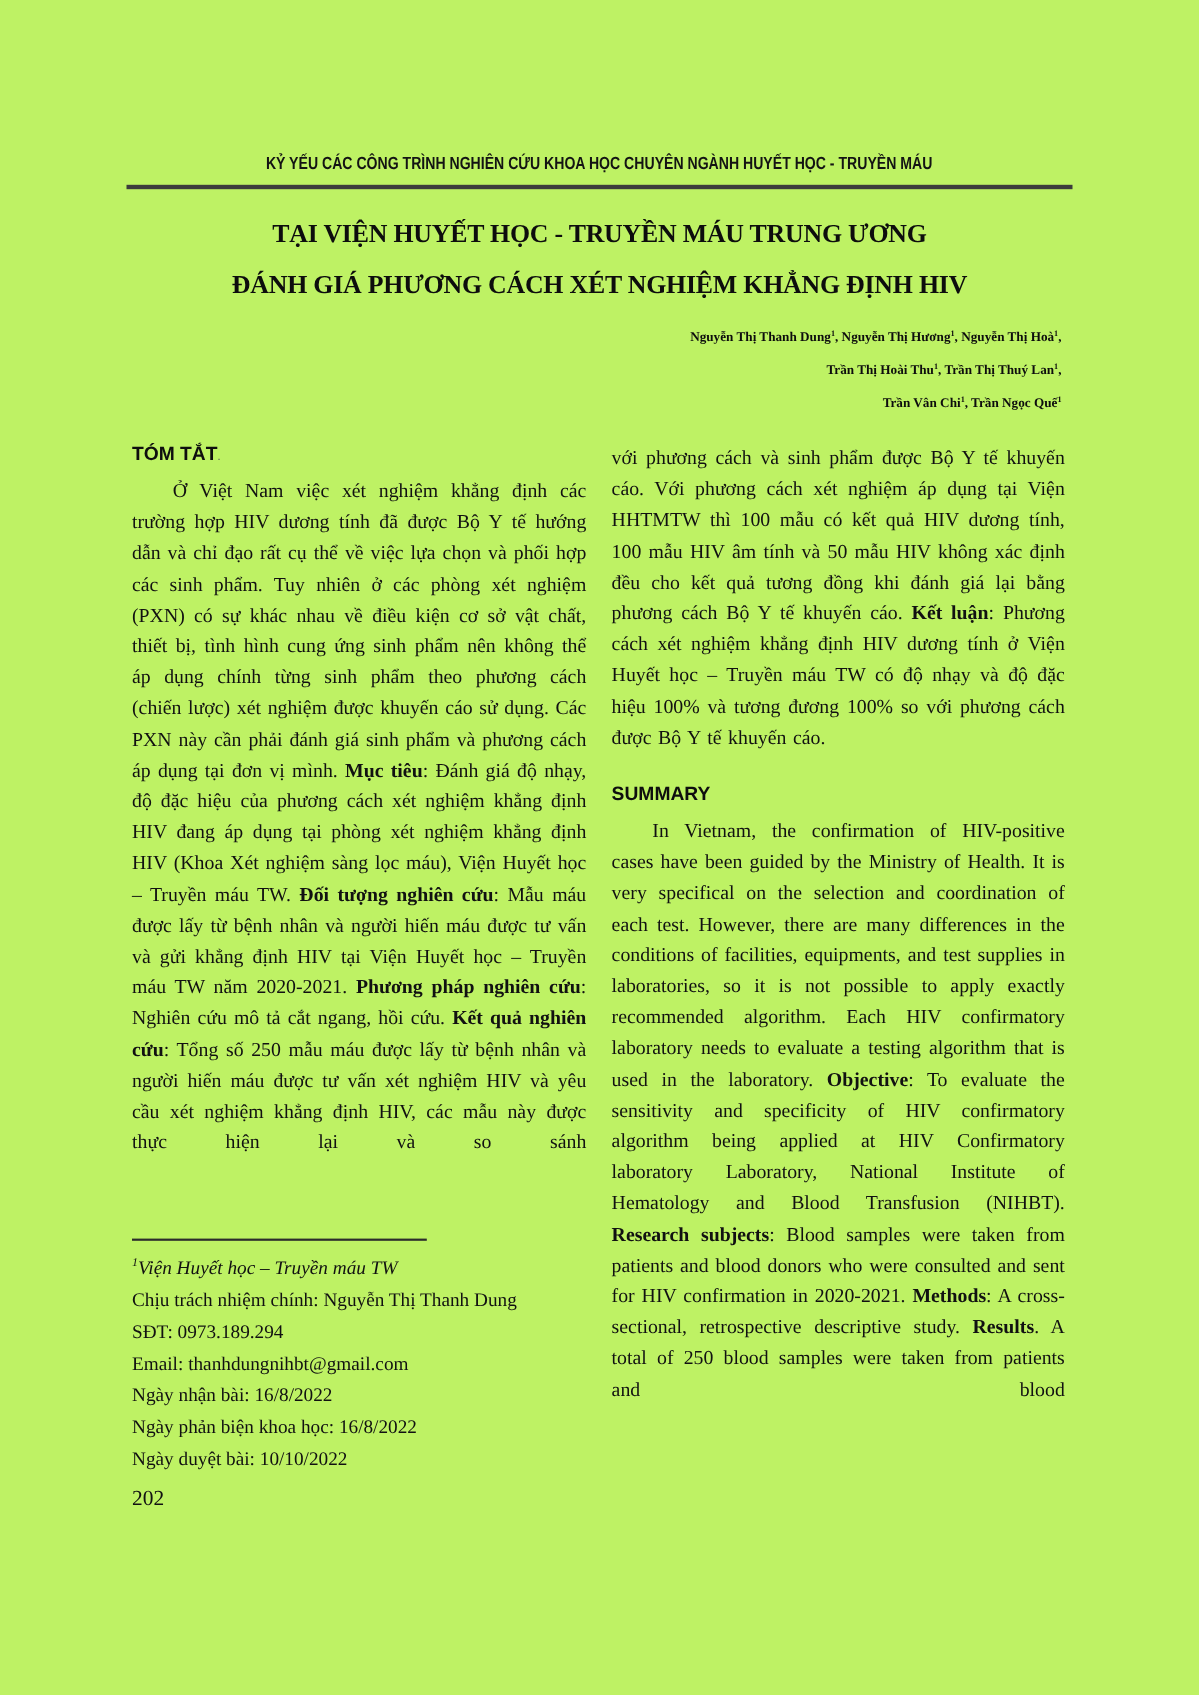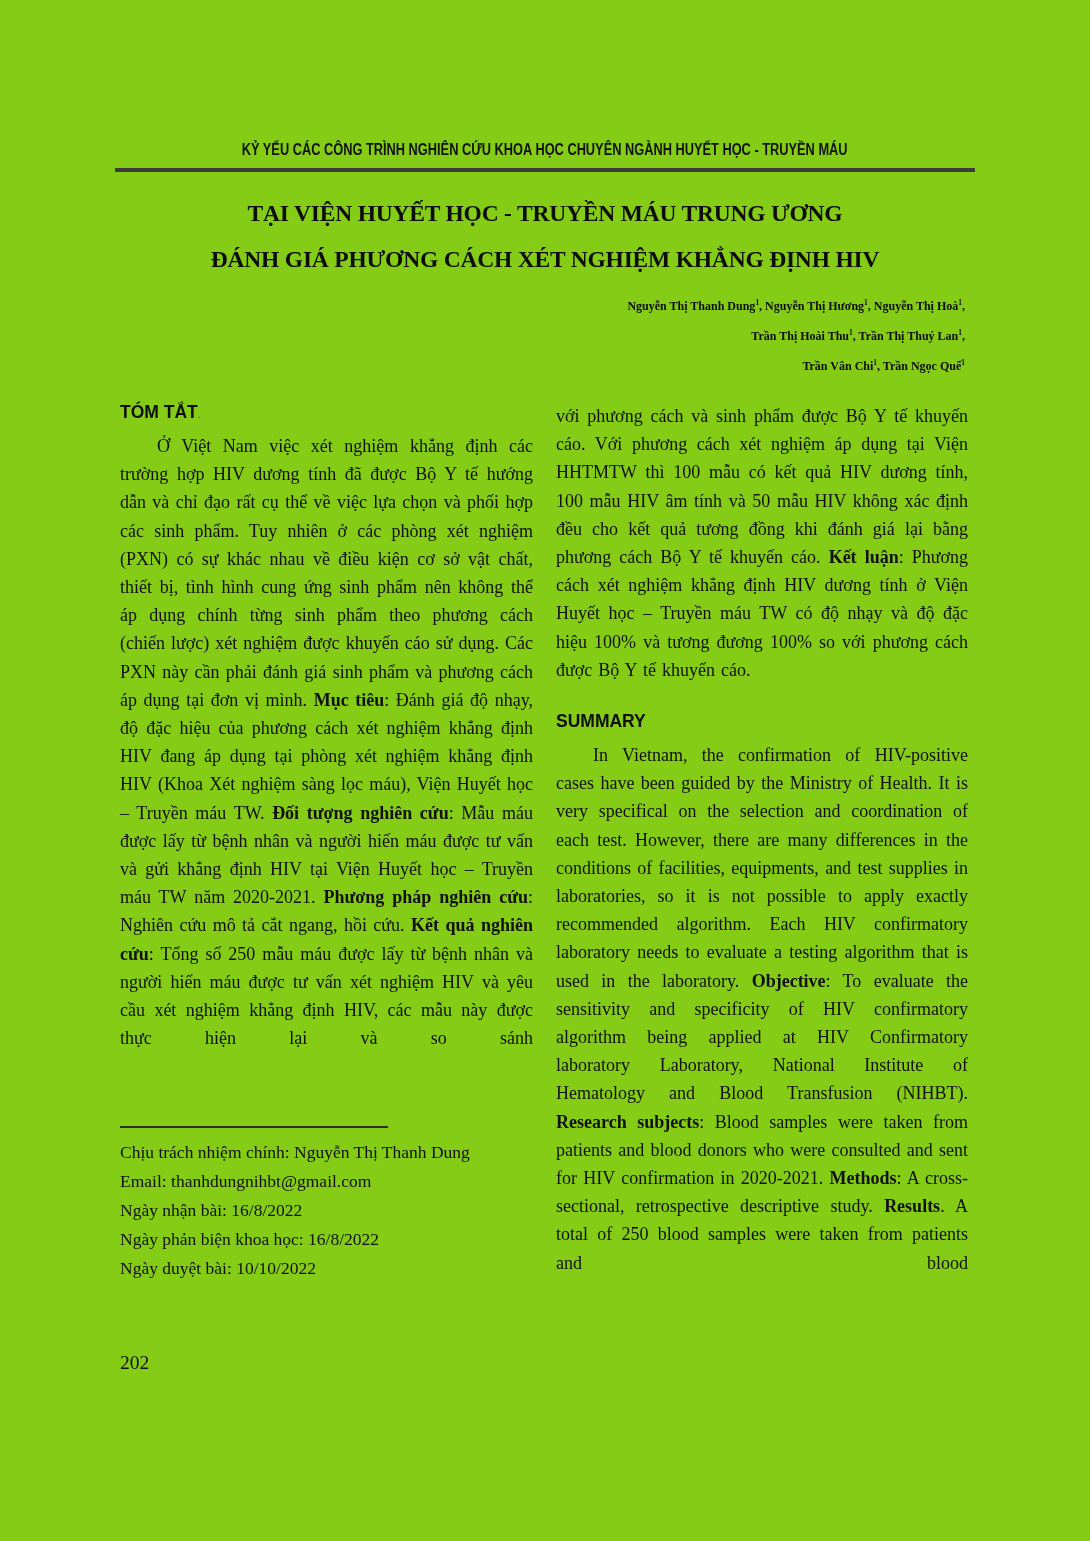--- a/index.html
+++ b/index.html
@@ -5,21 +5,21 @@
   html, body {
     margin: 0;
     padding: 0;
     background: #e8e8e8;
   }
   .page {
     position: relative;
     width: 1090px;
     height: 1541px;
     margin: 0 auto;
-    background: #84cc16;
+    background: #bef264;
     color: #111111;
     overflow: hidden;
     font-family: "Liberation Serif", serif;
   }
 
   
   .running-head {
     position: absolute;
     top: 141px;
     left: 115px;
@@ -174,21 +174,23 @@
   </div>
 
   <div class="col-right">
     <p class="body-par"><span>với phương cách và sinh phẩm được Bộ Y tế khuyến cáo. Với phương cách xét nghiệm áp dụng tại Viện HHTMTW thì 100 mẫu có kết quả HIV dương tính, 100 mẫu HIV âm tính và 50 mẫu HIV không xác định đều cho kết quả tương đồng khi đánh giá lại bằng phương cách Bộ Y tế khuyến cáo. </span><span style="font-weight: bold;">Kết luận</span><span>: Phương cách xét nghiệm khẳng định HIV dương tính ở Viện Huyết học – Truyền máu TW có độ nhạy và độ đặc hiệu 100% và tương đương 100% so với phương cách được Bộ Y tế khuyến cáo.</span></p>
     <h2 class="section-heading summary-heading">SUMMARY</h2>
     <p class="body-par indent-first justify-last"><span>In Vietnam, the confirmation of HIV-positive cases have been guided by the Ministry of Health. It is very specifical on the selection and coordination of each test. However, there are many differences in the conditions of facilities, equipments, and test supplies in laboratories, so it is not possible to apply exactly recommended algorithm. Each HIV confirmatory laboratory needs to evaluate a testing algorithm that is used in the laboratory. </span><span style="font-weight: bold;">Objective</span><span>: To evaluate the sensitivity and specificity of HIV confirmatory algorithm being applied at HIV Confirmatory laboratory Laboratory, National Institute of Hematology and Blood Transfusion (NIHBT). </span><span style="font-weight: bold;">Research subjects</span><span>: Blood samples were taken from patients and blood donors who were consulted and sent for HIV confirmation in 2020-2021. </span><span style="font-weight: bold;">Methods</span><span>: A cross-sectional, retrospective descriptive study. </span><span style="font-weight: bold;">Results</span><span>. A total of 250 blood samples were taken from patients and blood</span></p>
   </div>
 
   <div class="footnote">
     <div class="footnote-rule"></div>
+    <p class="fn-line fn-affil"><sup style="font-style: italic;">1</sup><span style="font-style: italic;">Viện Huyết học – Truyền máu TW</span></p>
     <p class="fn-line">Chịu trách nhiệm chính: Nguyễn Thị Thanh Dung</p>
+    <p class="fn-line">SĐT: 0973.189.294</p>
     <p class="fn-line">Email: thanhdungnihbt@gmail.com</p>
     <p class="fn-line">Ngày nhận bài: 16/8/2022</p>
     <p class="fn-line">Ngày phản biện khoa học: 16/8/2022</p>
     <p class="fn-line">Ngày duyệt bài: 10/10/2022</p>
   </div>
 
   <div class="page-number">202</div>
 
 </div>
 

